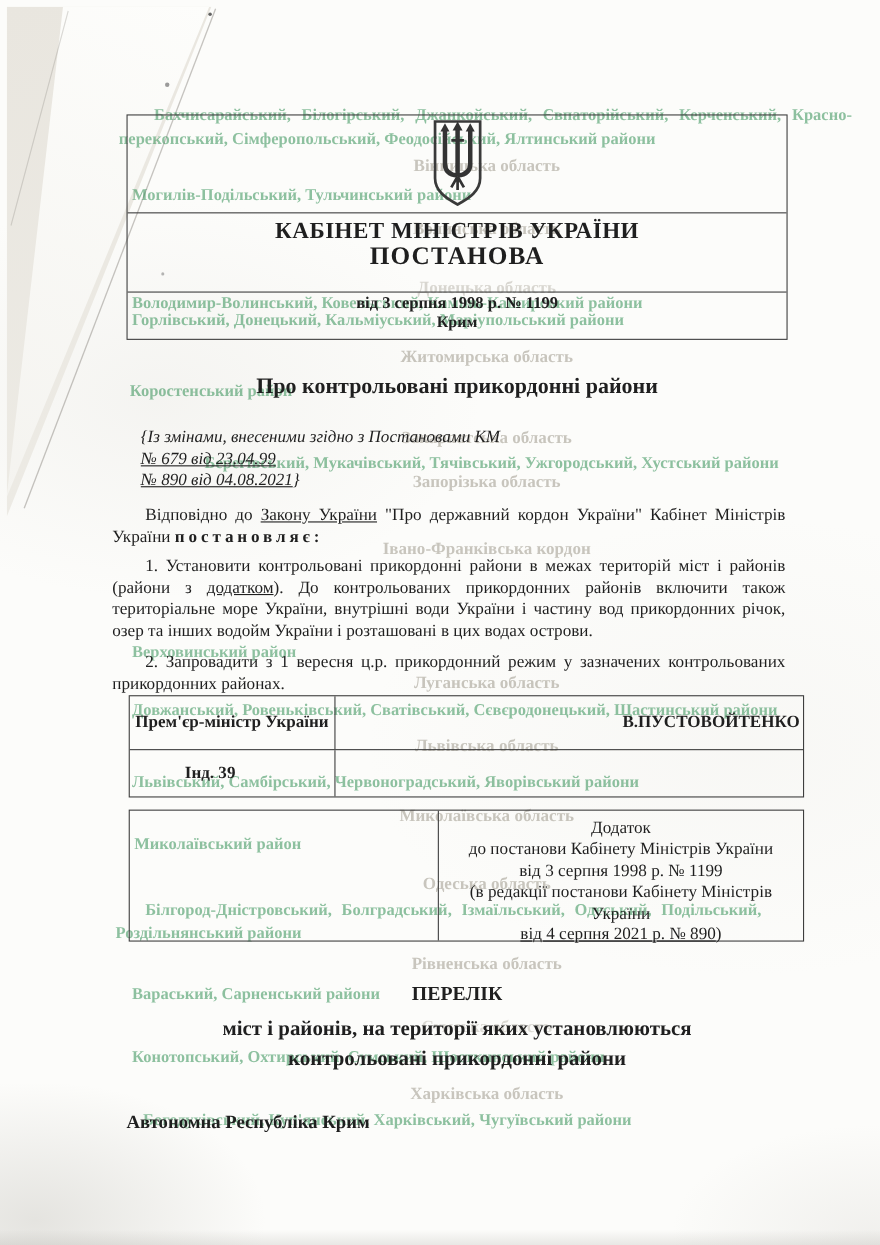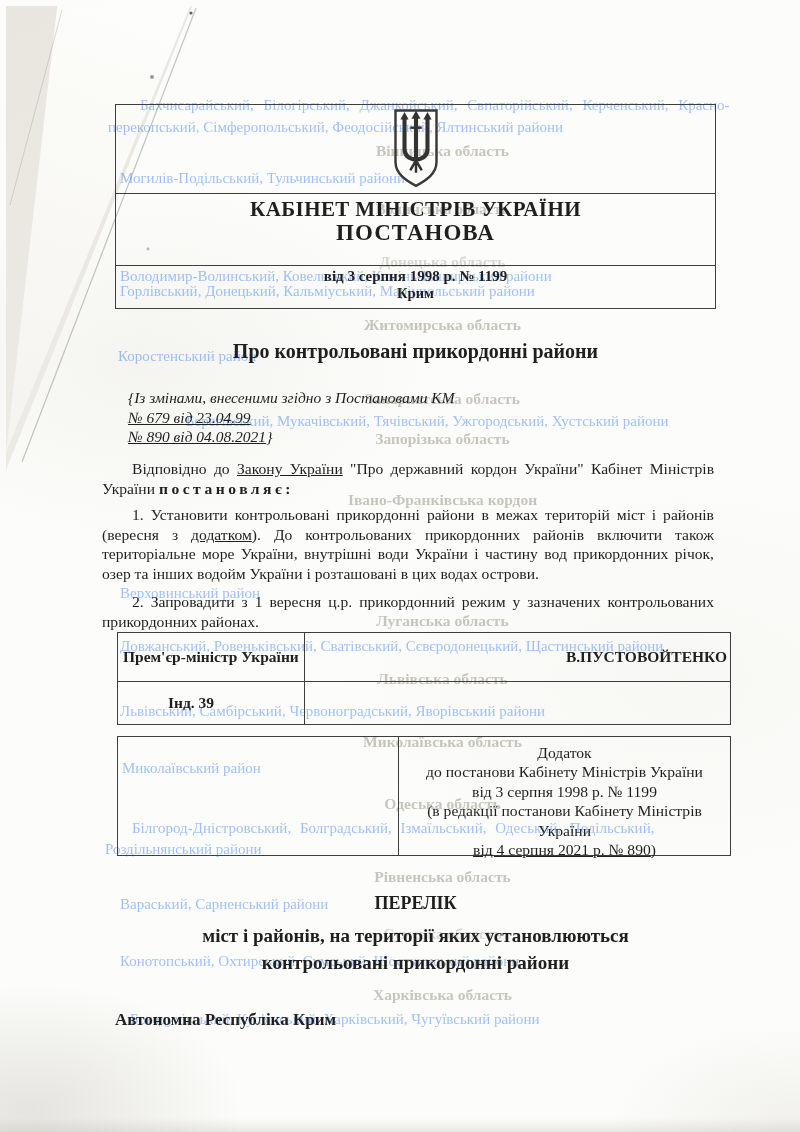--- a/index.html
+++ b/index.html
@@ -33,21 +33,21 @@
   }
   .edge-lines { position:absolute; inset:0; pointer-events:none; }
   .bottom-shade {
     position:absolute; left:0; bottom:0; width:100%; height:14px;
     background: linear-gradient(to top, rgba(160,157,150,.22), transparent);
   }
   
   .bleed-layer { position:absolute; inset:0; filter: blur(0.5px); }
   .bleed {
     position:absolute; left:115px;
-    font-size:15px; color:#3b82f6; opacity:.48; white-space:nowrap;
+    font-size:15px; color:#15803d; opacity:.48; white-space:nowrap;font-weight:bold;
   }
   .bleed-h {
     left:150px; width:585px; text-align:center;
     font-weight:bold; color:#9d988b; opacity:.55; font-size:15.5px;
   }
   
   .header-box {
     position:absolute; left:115px; top:104px; width:601px; height:205px;
     border:1.4px solid #3e3e3e;
   }
@@ -189,21 +189,21 @@
   <div class="amend">
       <div class="line"><span>{Із змінами, внесеними згідно з Постановами КМ</span></div>
       <div class="line"><span class="u">№ 679 від 23.04.99</span></div>
       <div class="line"><span class="u">№ 890 від 04.08.2021</span><span>}</span></div>
     </div>
 
   <div class="body-block">
       <div class="line jl ind"><span>Відповідно до </span><span class="u">Закону України</span><span> "Про державний кордон України" Кабінет Міністрів</span></div>
       <div class="line"><span>України </span><span class="ls">постановляє:</span></div>
       <div class="line jl ind" style="margin-top: 7px;"><span>1. Установити контрольовані прикордонні райони в межах територій міст і районів</span></div>
-      <div class="line jl"><span>(вересня з </span><span class="u">додатком</span><span>). До контрольованих прикордонних районів включити також</span></div>
+      <div class="line jl"><span>(райони з </span><span class="u">додатком</span><span>). До контрольованих прикордонних районів включити також</span></div>
       <div class="line jl"><span>територіальне море України, внутрішні води України і частину вод прикордонних річок,</span></div>
       <div class="line"><span>озер та інших водойм України і розташовані в цих водах острови.</span></div>
       <div class="line jl ind" style="margin-top: 9px;"><span>2. Запровадити з 1 вересня ц.р. </span><span class="i">прикордонний</span><span> режим у зазначених контрольованих</span></div>
       <div class="line"><span>прикордонних районах.</span></div>
     </div>
 
   <div class="sig-table">
     <div class="sig-r1">
       <div class="sig-c1">Прем'єр-міністр України</div>
       <div class="sig-c2">В.ПУСТОВОЙТЕНКО</div>

